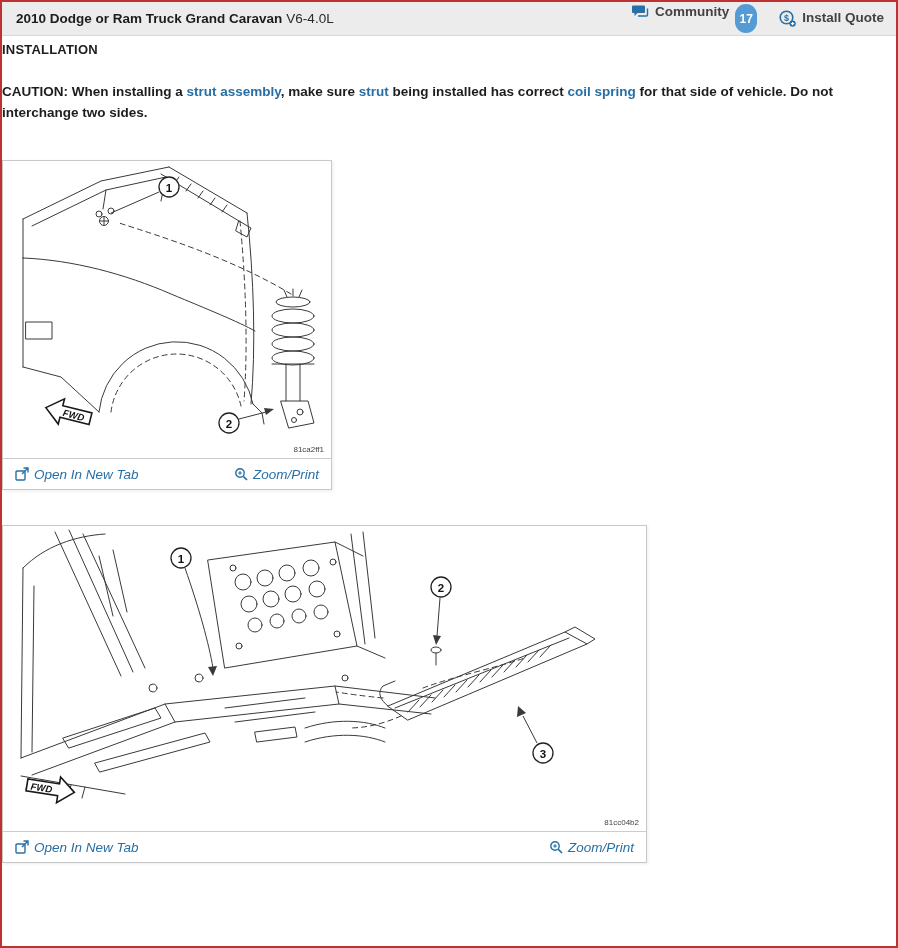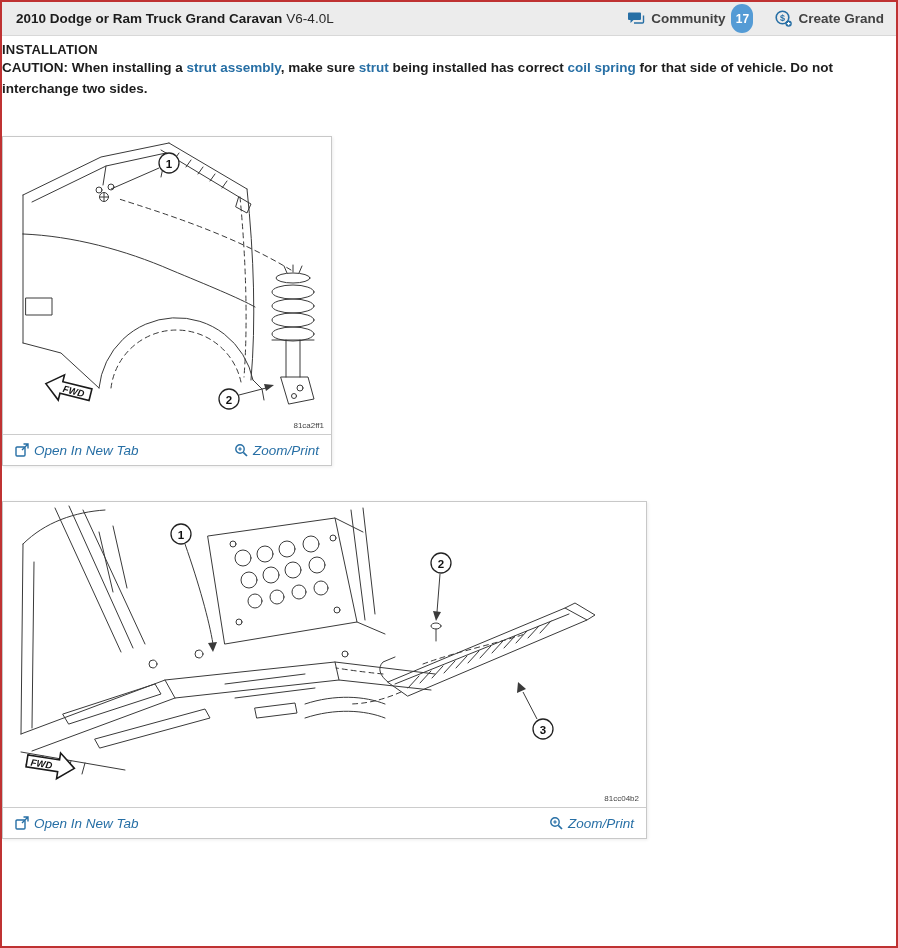--- a/index.html
+++ b/index.html
@@ -19,40 +19,40 @@
     background:var(--header-bg, #ececec);
     border-bottom:1px solid #d8d8d8;
     display:flex; align-items:center; justify-content:space-between;
     padding:0 12px 0 14px;
   }
   .title { font-size:13.5px; color:#1c1c1c; white-space:nowrap; }
   .title b { font-weight:bold; }
   .title .engine { font-weight:normal; color:#2a2a2a; margin-left:4px; }
   .topbar-right { display:flex; align-items:center; gap:22px; }
   .hbtn {
-    display:flex; align-items:center; gap:6px;
+    display:flex; align-items:flex-start; gap:6px;
     font-size:13.5px; font-weight:bold; color:#424242; cursor:pointer;
     white-space:nowrap;
   }
   .hbtn svg { display:block; }
   .badge {
     min-width:22px; height:29px; padding:0 4px;
     border-radius:11px; background:var(--badge-blue, #549bd5);
     color:#fff; font-size:12px; font-weight:bold;
     display:flex; align-items:center; justify-content:center;
   }
 
   
   .content { flex:1 1 auto; padding:0 0; overflow:hidden; }
   .section-title {
     margin-top:6px; font-size:13px; font-weight:bold; color:#1d1d1d;
     letter-spacing:.2px;
   }
   .caution {
-    font-size:13.5px; font-weight:bold; color:#1d1d1d;
+    margin-top:24px; font-size:13.5px; font-weight:bold; color:#1d1d1d;
     line-height:21px; max-width:866px;
   }
   .step {
     margin-top:39px; font-size:13.5px; color:#2e2e2e; line-height:21px;
     max-width:866px;
   }
   .lnk { color:var(--link-blue, #276fa5); text-decoration:none; cursor:pointer; }
 
   
   .figbox {
@@ -94,21 +94,21 @@
         <span>Community</span>
         <span class="badge">17</span>
       </div>
       <div class="hbtn">
         <svg width="17" height="17" viewBox="0 0 17 17">
           <circle cx="7.5" cy="7.5" r="6.3" fill="none" stroke="#276fa5" stroke-width="1.6"></circle>
           <text x="7.5" y="11" text-anchor="middle" font-size="9" font-weight="bold" fill="#276fa5">$</text>
           <circle cx="13.6" cy="13.6" r="3.2" fill="#276fa5"></circle>
           <path d="M13.6 11.9 v3.4 M11.9 13.6 h3.4" stroke="#fff" stroke-width="1.1"></path>
         </svg>
-        <span>Create Grand</span>
+        <span>Install Quote</span>
       </div>
     </div>
   </header>
 
   <main class="content">
 
     <h2 class="section-title">INSTALLATION</h2>
 
     <p class="caution"><span>CAUTION:  When installing a </span><a class="lnk">strut assembly</a><span>, make sure </span><a class="lnk">strut</a><span> being installed has correct </span><a class="lnk">coil spring</a><span> for that side of vehicle. Do not interchange two sides.</span></p>
 

